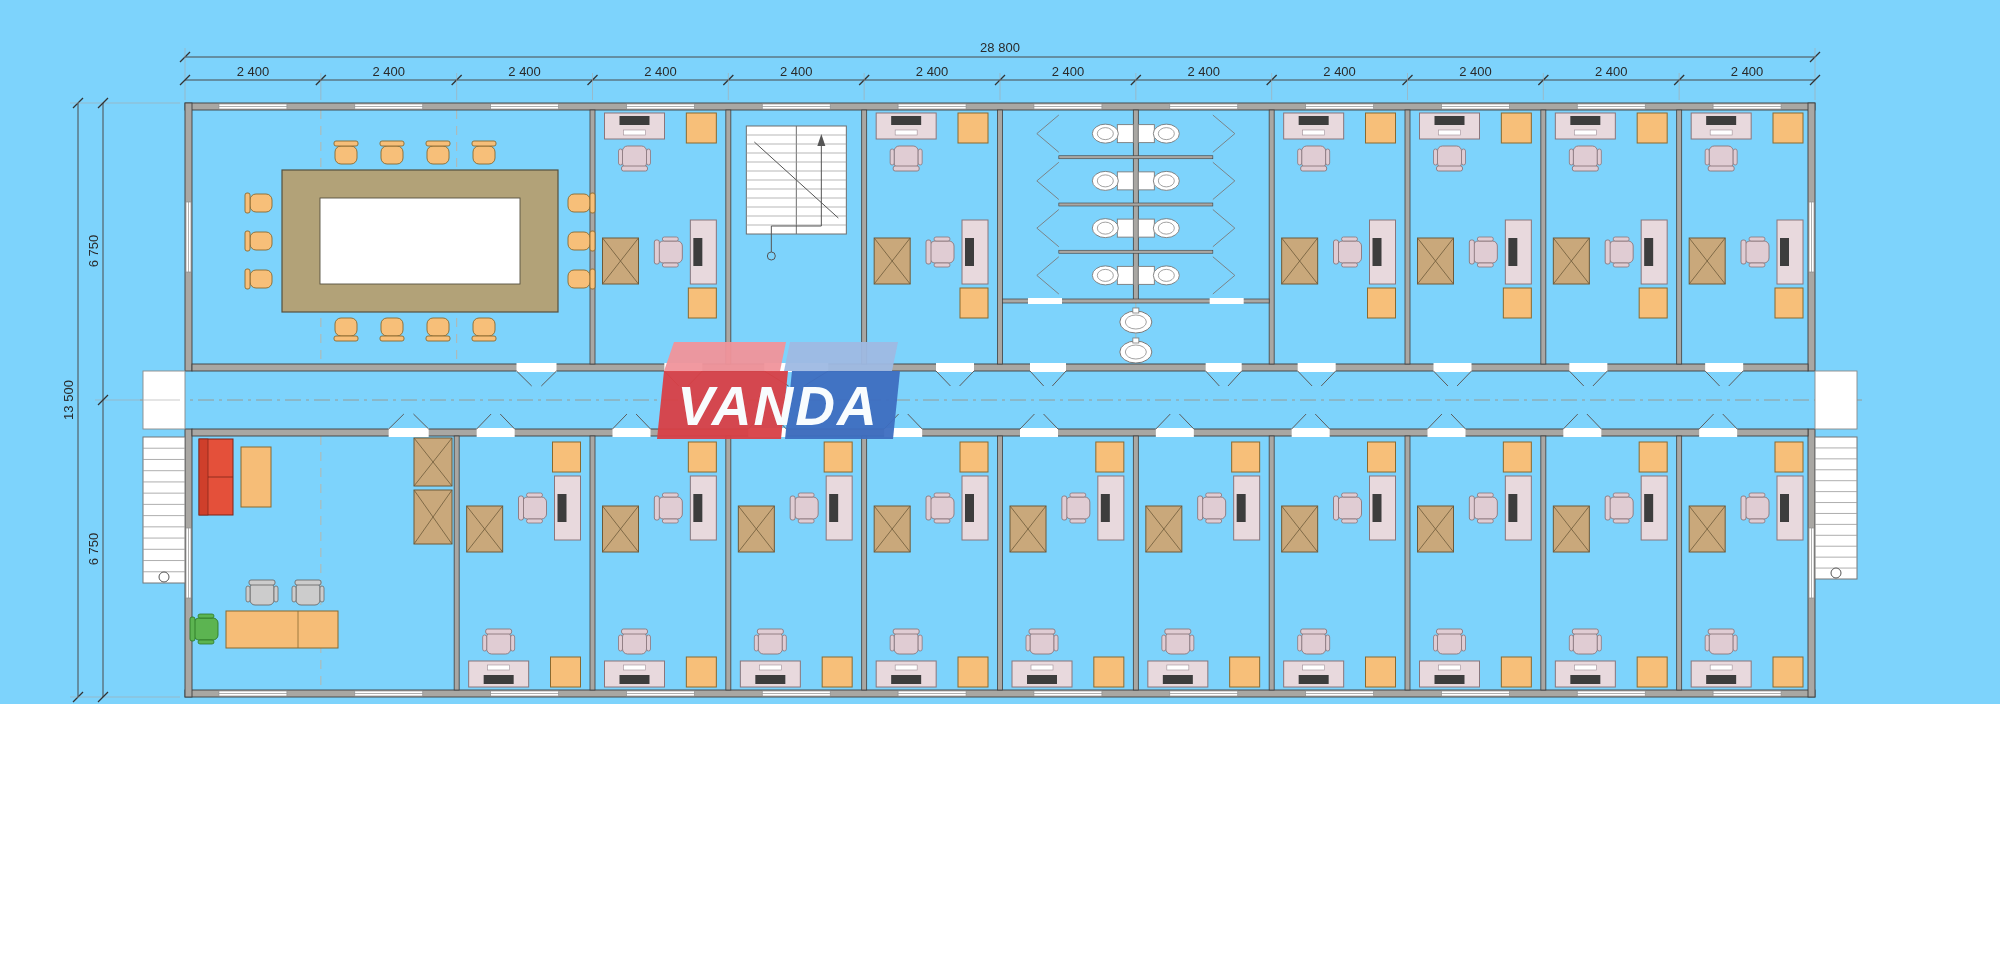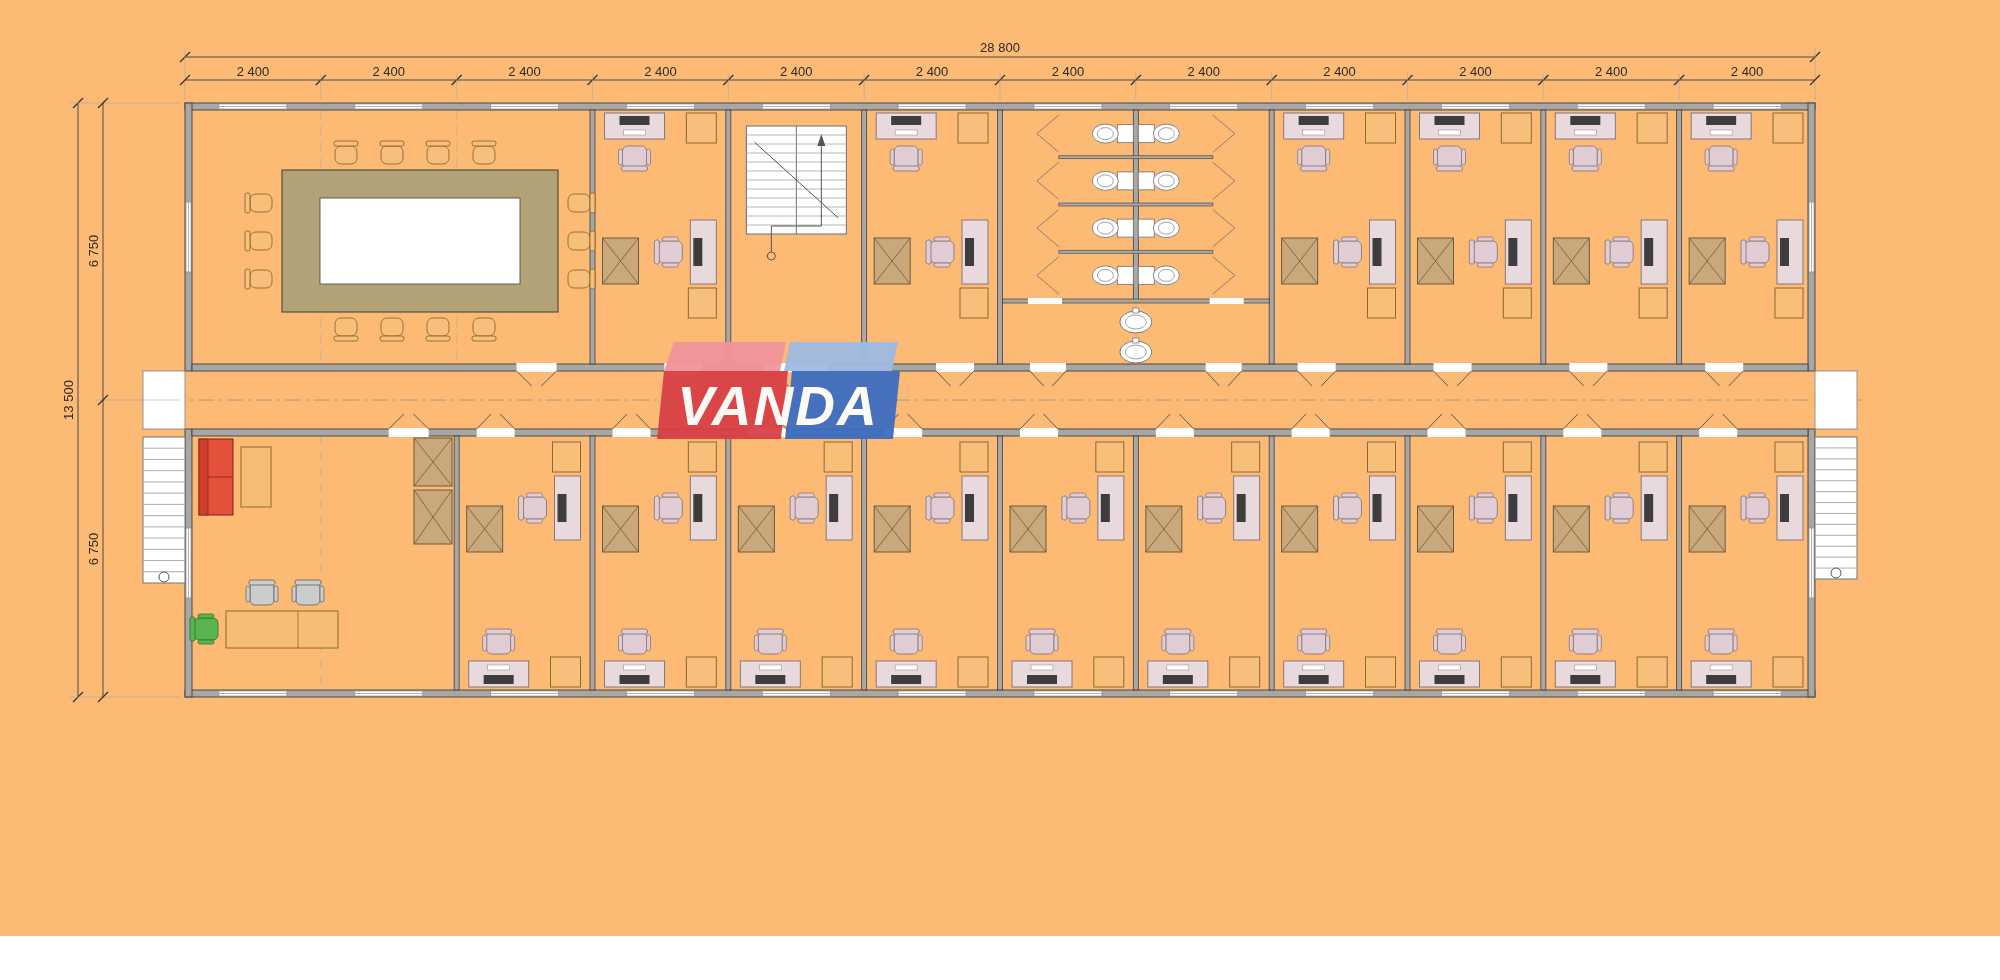--- a/index.html
+++ b/index.html
@@ -1,16 +1,16 @@
 <!DOCTYPE html>
 <html><head>
 <meta charset="utf-8">
 <style>
   html,body{margin:0;padding:0;background:#ffffff;}
-  .page{position:relative;width:2000px;height:936px;background:#fdba74;overflow:hidden;}
+  .page{position:relative;width:2000px;height:704px;background:#7dd3fc;overflow:hidden;}
   svg{display:block;}
   text{font-family:"Liberation Sans",sans-serif;}
 </style>
 </head>
 <body>
 
 <div class="page">
   <svg id="plan" width="2000" height="980" viewBox="0 0 2000 980" role="img">
       <g>
         <line x1="320.83333333333337" y1="110" x2="320.83333333333337" y2="364" stroke="#bcb3a4" stroke-width="0.9" stroke-dasharray="9 7"></line>

